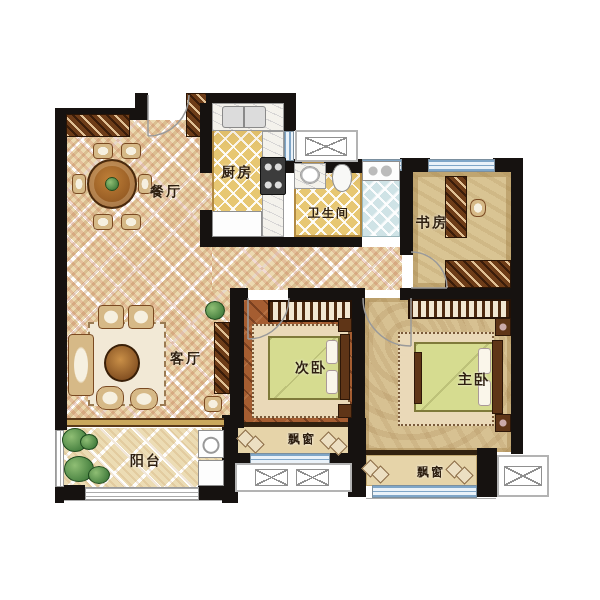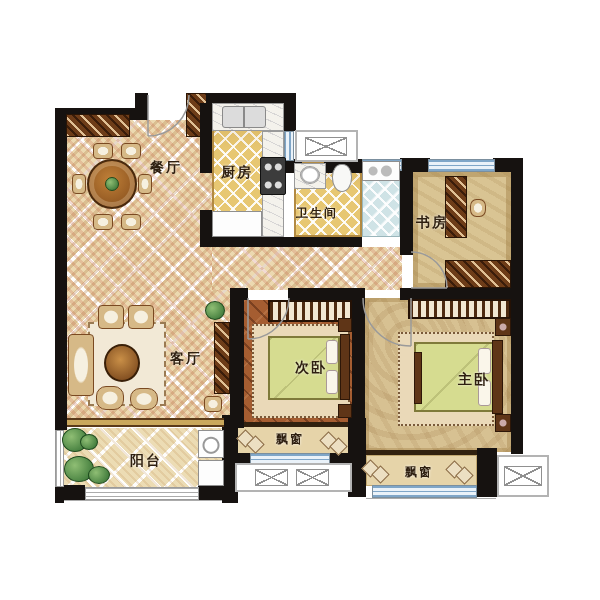--- a/index.html
+++ b/index.html
@@ -71,21 +71,21 @@
   .rug2{background:#ead9b8;border:2px dotted #7a5a3a;}
   .bed{background:#d6dc90;background-image:linear-gradient(135deg, rgba(90,90,30,0.25) 0 2%, rgba(0,0,0,0) 2% 50%, rgba(90,90,30,0.2) 50% 52%, rgba(0,0,0,0) 52%);border:2px solid #7f7a3a;}
   .pillow{background:#faf6ea;border:1px solid #a99;border-radius:3px;}
   .nstand{background:#5f3517;border:1px solid #2e1708;}
   .cushion{width:13px;height:13px;background:#ecdfc2;border:1.5px solid #8a6a42;transform:rotate(45deg);}
   .plant{border-radius:50%;background:radial-gradient(circle at 35% 35%,#8fbe74,#2e6b2e);border:1px solid #1e4a1e;}
   .table-oval{border-radius:50%;background:radial-gradient(circle at 45% 40%,#c98f47,#6d3c16);border:2px solid #3a2008;}
 
   .lbl{color:#2e1f10;font-weight:bold;font-size:14px;letter-spacing:2px;white-space:nowrap;
        text-shadow:0 0 3px rgba(255,255,255,0.9);}
-  .lbl.small{font-size:12px;}
+  .lbl.small{font-size:12px;margin-left:12px;}
   svg.overlay{left:0;top:0;pointer-events:none;}
 </style>
 </head>
 <body>
 
 <div id="canvas">
 
   <div class="floor-main" style="left:67px;top:120px;width:163px;height:298px;"></div>
   <div class="floor-main" style="left:212px;top:247px;width:190px;height:43px;"></div>
   <div class="tile-yellow" style="left:212px;top:103px;width:72px;height:134px;"></div>
@@ -221,21 +221,21 @@
   <div class="cushion" style="left:448px;top:463px;"></div>
   <div class="cushion" style="left:458px;top:469px;"></div>
 
   <svg class="overlay" width="600" height="600" viewBox="0 0 600 600">
     <path d="M148,95 L148,136 M148,136 A41,41 0 0 0 189,95" stroke="#9a9a9a" stroke-width="1.5" fill="none"></path>
     <path d="M411,288 L447,288 M447,288 A36,36 0 0 0 411,252" stroke="#9a9a9a" stroke-width="1.5" fill="none"></path>
     <path d="M411,298 L411,346 M411,346 A48,48 0 0 1 363,298" stroke="#9a9a9a" stroke-width="1.5" fill="none"></path>
     <path d="M248,298 L248,339 M248,339 A41,41 0 0 0 289,298" stroke="#9a9a9a" stroke-width="1.5" fill="none"></path>
   </svg>
 
-  <div class="lbl" style="left:150px;top:159px;">餐厅</div>
+  <div class="lbl" style="left:150px;top:183px;">餐厅</div>
   <div class="lbl" style="left:221px;top:164px;">厨房</div>
   <div class="lbl small" style="left:296px;top:205px;">卫生间</div>
   <div class="lbl" style="left:416px;top:214px;">书房</div>
   <div class="lbl" style="left:170px;top:350px;">客厅</div>
   <div class="lbl" style="left:295px;top:359px;">次卧</div>
   <div class="lbl" style="left:458px;top:371px;">主卧</div>
   <div class="lbl" style="left:130px;top:452px;">阳台</div>
   <div class="lbl small" style="left:276px;top:431px;">飘窗</div>
   <div class="lbl small" style="left:405px;top:464px;">飘窗</div>
 

